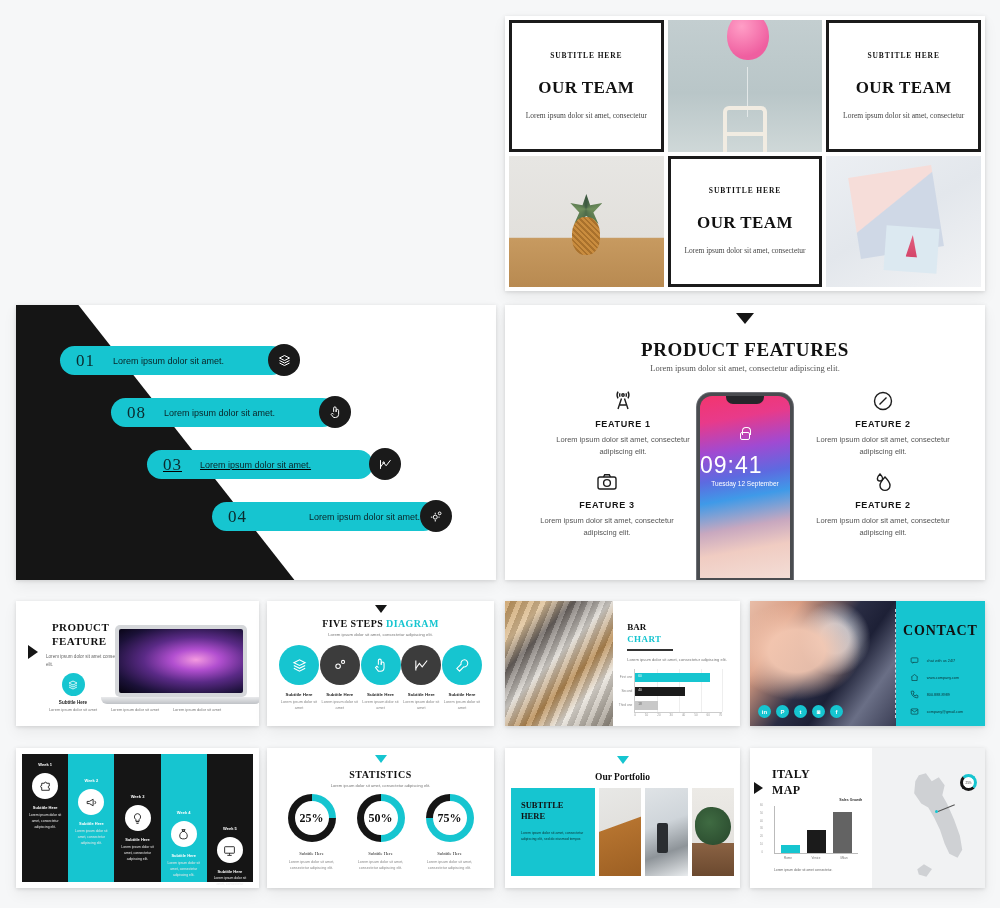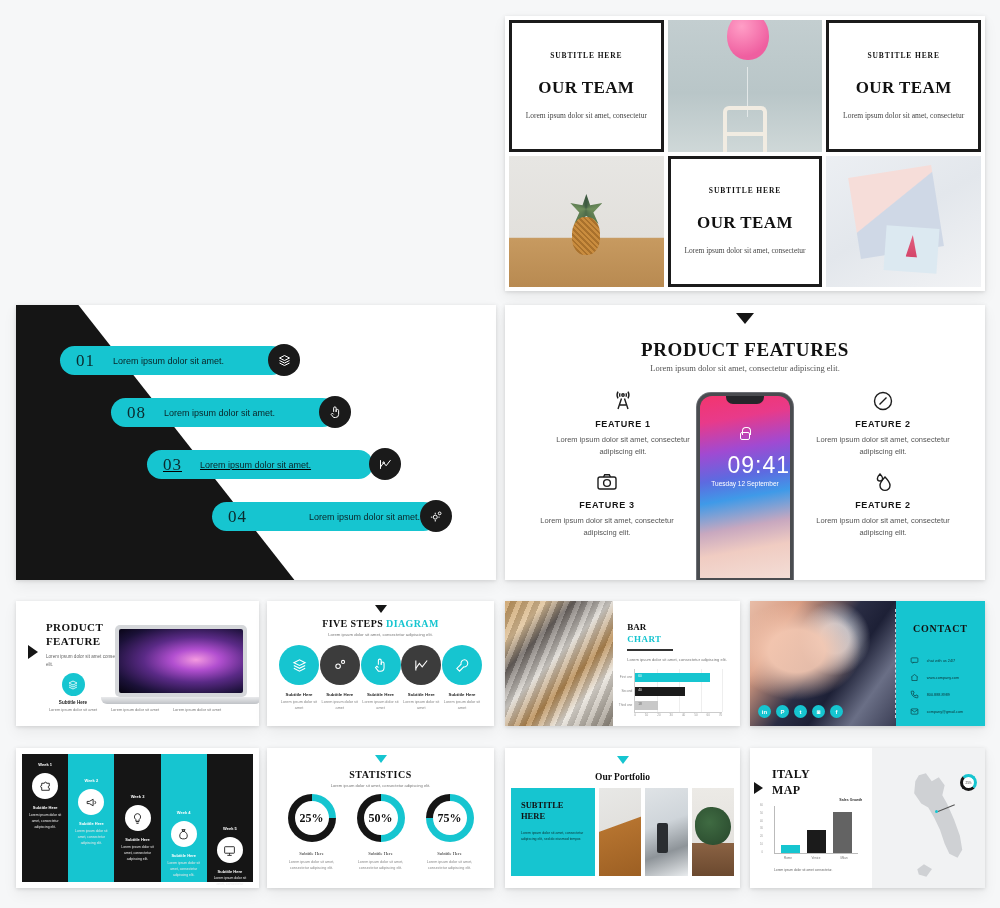--- a/index.html
+++ b/index.html
@@ -106,31 +106,31 @@
   #s4 .feat .ic { height:26px; display:flex; align-items:flex-end; justify-content:center; }
   #s4 .feat .ic svg { width:24px; height:24px; }
   #s4 .feat .ft { font-size:9px; font-weight:bold; letter-spacing:.7px; color:#151515; margin-top:6px;}
   #s4 .feat .fd { font-size:7.5px; color:#555; line-height:1.6; margin-top:5px;}
   #s4 .phone { position:absolute; left:50%; margin-left:-48px; top:88px; width:96px; height:188px;
      border-radius:14px 14px 0 0; background:#4a4c50; padding:3px; box-shadow:0 0 0 1px #6d7076;}
   #s4 .phone .scr { width:100%; height:100%; border-radius:12px 12px 0 0; position:relative; overflow:hidden;
      background:linear-gradient(170deg,#f3356e 0%, #e83a8a 14%, #a04ad2 30%, #5d6ae0 44%, #3f9ae8 55%, #c8a8bf 70%, #f0ccc2 82%, #f3ddd6 100%);}
   #s4 .phone .notch { position:absolute; left:50%; margin-left:-19px; top:0; width:38px; height:8px;
      background:#25262a; border-radius:0 0 7px 7px; z-index:3;}
-  #s4 .phone .time { position:absolute; top:56px; width:100%; text-align:right; color:#fff; font-size:23px;
+  #s4 .phone .time { position:absolute; top:56px; width:100%; text-align:left; color:#fff; font-size:23px;
      font-weight:300; letter-spacing:1px;}
   #s4 .phone .date { position:absolute; top:84px; width:100%; text-align:center; color:#fff; font-size:6.5px;}
   #s4 .phone .lock { position:absolute; top:36px; left:50%; margin-left:-5px; width:10px; height:8px;
      border:1.4px solid #fff; border-radius:2px; }
   #s4 .phone .lock:before { content:""; position:absolute; left:1px; top:-6px; width:7px; height:7px;
      border:1.4px solid #fff; border-bottom:none; border-radius:4px 4px 0 0; }
   #s5 { left:16px; top:601px; width:243px; height:125px; }
   #s5 .pf-tri { position:absolute; left:12px; top:44px; width:0;height:0;
       border-top:7px solid transparent; border-bottom:7px solid transparent; border-left:10px solid #151515;}
-  #s5 .pf-h { position:absolute; left:30px; top:20px; font-family:"Liberation Serif",serif; font-weight:bold;
+  #s5 .pf-h { position:absolute; left:36px; top:20px; font-family:"Liberation Serif",serif; font-weight:bold;
       font-size:11px; line-height:1.25; color:#111; letter-spacing:.4px;}
   #s5 .pf-p { position:absolute; left:30px; top:52px; width:110px; font-size:4.6px; color:#666; line-height:1.8;}
   #s5 .pf-ic { position:absolute; top:72px; width:70px; text-align:center;}
   #s5 .circ { width:23px; height:23px; border-radius:50%; background:#16c5d0; margin:0 auto;
       display:flex; align-items:center; justify-content:center; color:#fff;}
   #s5 .circ svg { width:12px; height:12px;}
   #s5 .pf-st { font-size:4.6px; font-weight:bold; color:#222; margin-top:4px;}
   #s5 .pf-sd { font-size:4px; color:#777; line-height:1.6; margin-top:2px;}
   #s5 .laptop { position:absolute; right:-6px; top:24px; width:150px; height:78px; }
   #s5 .laptop .lid { width:132px; height:72px; background:#d5d7da; border-radius:5px; padding:4px;}
@@ -174,21 +174,21 @@
 
   #s8 { left:750px; top:601px; width:235px; height:125px; }
   #s8 .ph { position:absolute; left:0; top:0; width:62%; height:100%;
      background:linear-gradient(125deg,#e8bda8 0%,#d89c82 22%,#2a2d44 48%,#1d2036 62%,#6a6f86 80%,#3b3e55 100%);}
   #s8 .ph:after{content:"";position:absolute;inset:0;background:
      radial-gradient(ellipse at 32% 40%, rgba(244,200,178,.92) 0 20%, transparent 46%),
      radial-gradient(ellipse at 58% 30%, rgba(225,228,234,.8) 0 12%, transparent 30%);}
   #s8 .teal { position:absolute; right:0; top:0; width:38%; height:100%; background:#16c5d0;}
   #s8 .dash { position:absolute; right:38%; top:8px; bottom:8px; width:0; border-left:1px dashed rgba(255,255,255,.75);}
   #s8 .c-h { position:absolute; right:0; top:22px; width:38%; text-align:center; font-family:"Liberation Serif",serif;
-     font-weight:bold; font-size:10px; letter-spacing:.8px; color:#111;}
+     font-weight:bold; font-size:14px; letter-spacing:.8px; color:#111;}
   #s8 .c-item { position:absolute; right:0; width:38%; display:flex; align-items:center; padding-left:14px;}
   #s8 .c-item svg { width:9px; height:9px; color:#0c3b3e; flex:0 0 auto;}
   #s8 .c-item span { font-size:3.8px; color:#0b3437; margin-left:8px;}
   #s8 .socials { position:absolute; left:8px; bottom:8px; display:flex; gap:5px; z-index:4;}
   #s8 .soc { width:13px; height:13px; border-radius:50%; background:#16c5d0; color:#fff;
      display:flex; align-items:center; justify-content:center; font-size:6px; font-weight:bold;}
 
   #s9 { left:16px; top:748px; width:243px; height:140px; }
   #s9 .cols { position:absolute; inset:6px; display:flex; }
   #s9 .col { flex:1; position:relative; }

